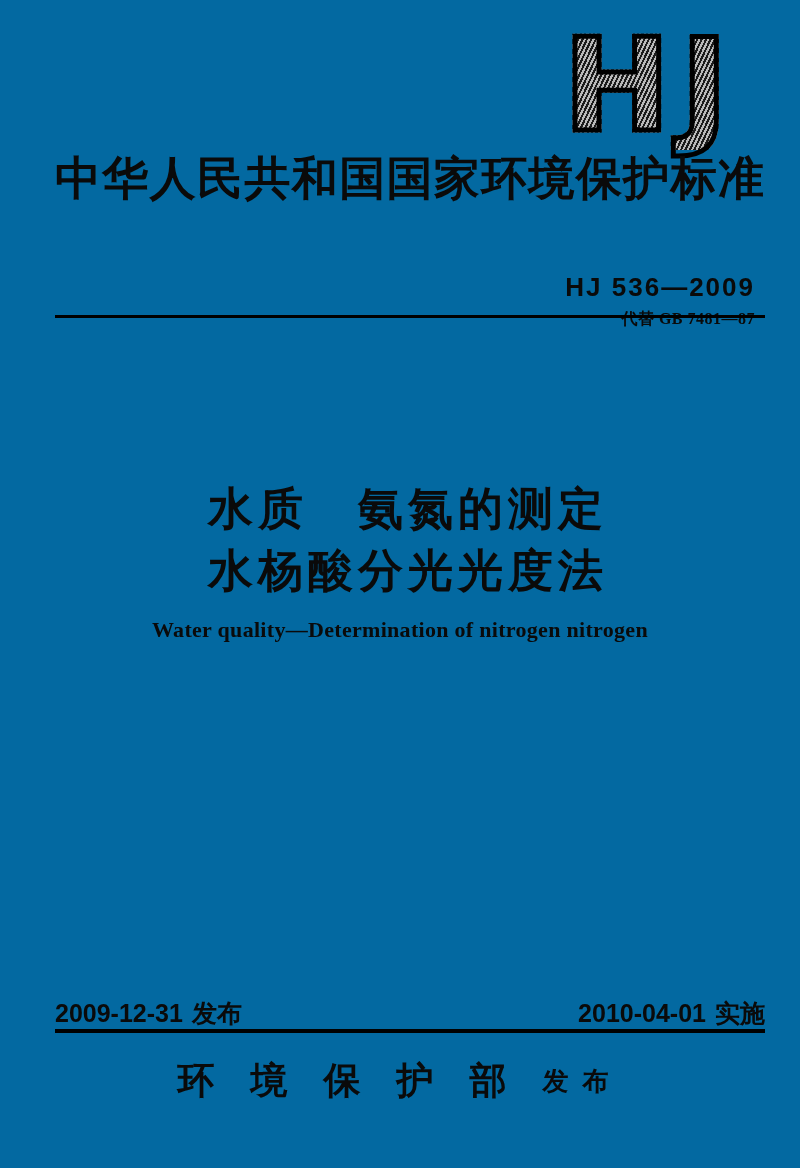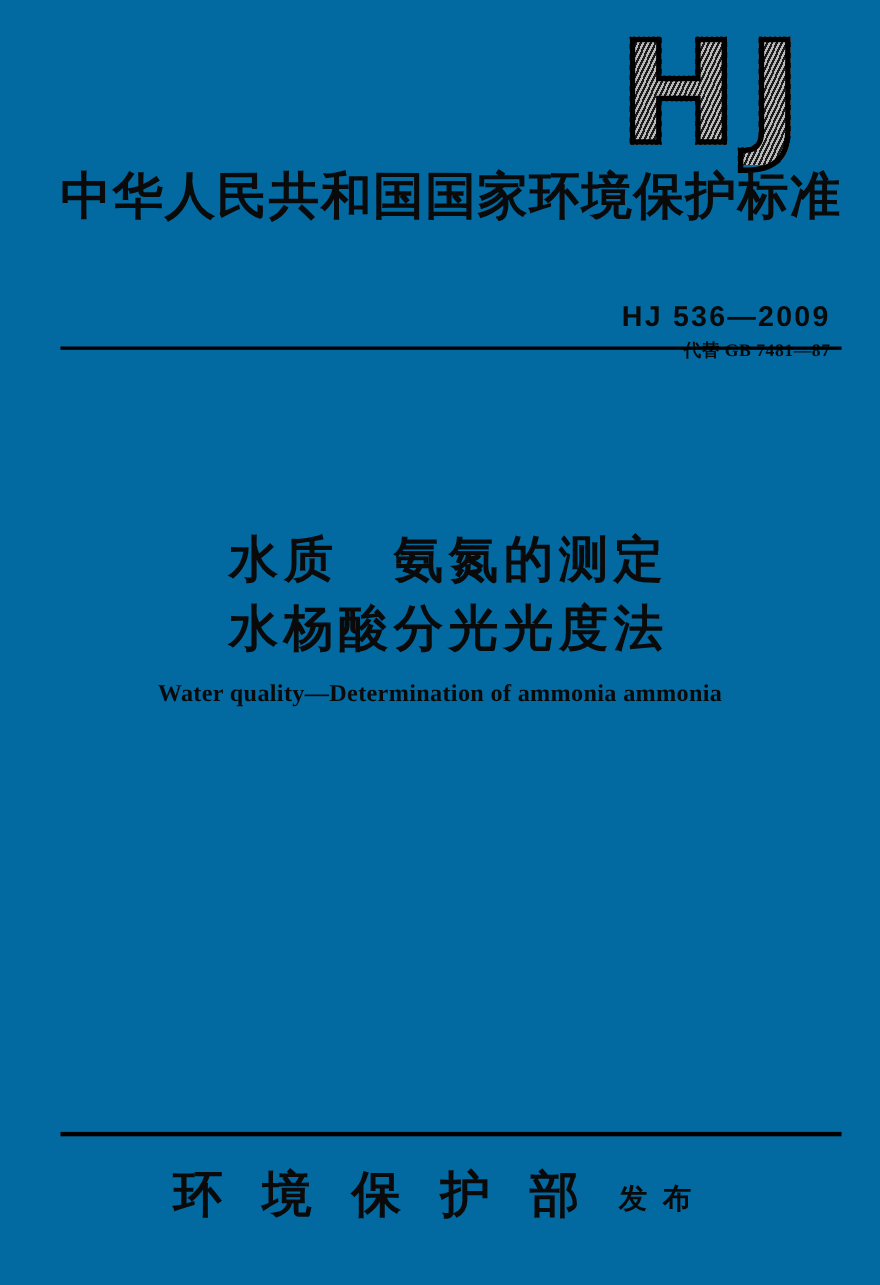--- a/index.html
+++ b/index.html
@@ -136,21 +136,21 @@
     position: absolute;
     top: 1056px;
     left: 0;
     width: 100%;
     text-align: center;
     white-space: nowrap;
   }
   .issuer-name {
     font-family: Liberation Mono, monospace;
     font-weight: 900;
-    font-size: 45px;
+    font-size: 37px;
     letter-spacing: 36px;
   }
   .issuer-action {
     font-family: "Liberation Serif", serif;
     font-weight: 900;
     font-size: 26px;
     letter-spacing: 14px;
     position: relative;
     top: -3px;
   }
@@ -170,23 +170,31 @@
   </div>
 
   <div class="rule rule-top"></div>
 
   <div class="title-cn">
     <div>水质　氨氮的测定</div>
     <div>水杨酸分光光度法</div>
   </div>
 
   <div class="title-en">
-    <div>Water quality—Determination of ammonia ammonia</div>
-  </div>
-
+    <div>Water quality—Determination of nitrogen nitrogen</div>
+  </div>
+
+  <div class="dates-row">
+    <div class="date-left">
+      <span>2009-12-31</span><span class="date-label">发布</span>
+    </div>
+    <div class="date-right">
+      <span>2010-04-01</span><span class="date-label">实施</span>
+    </div>
+  </div>
 
   <div class="rule rule-bottom"></div>
 
   <div class="issuer-row">
     <span class="issuer-name">环境保护部</span><span class="issuer-action">发布</span>
   </div>
 
 </div>
 
 </body></html>

